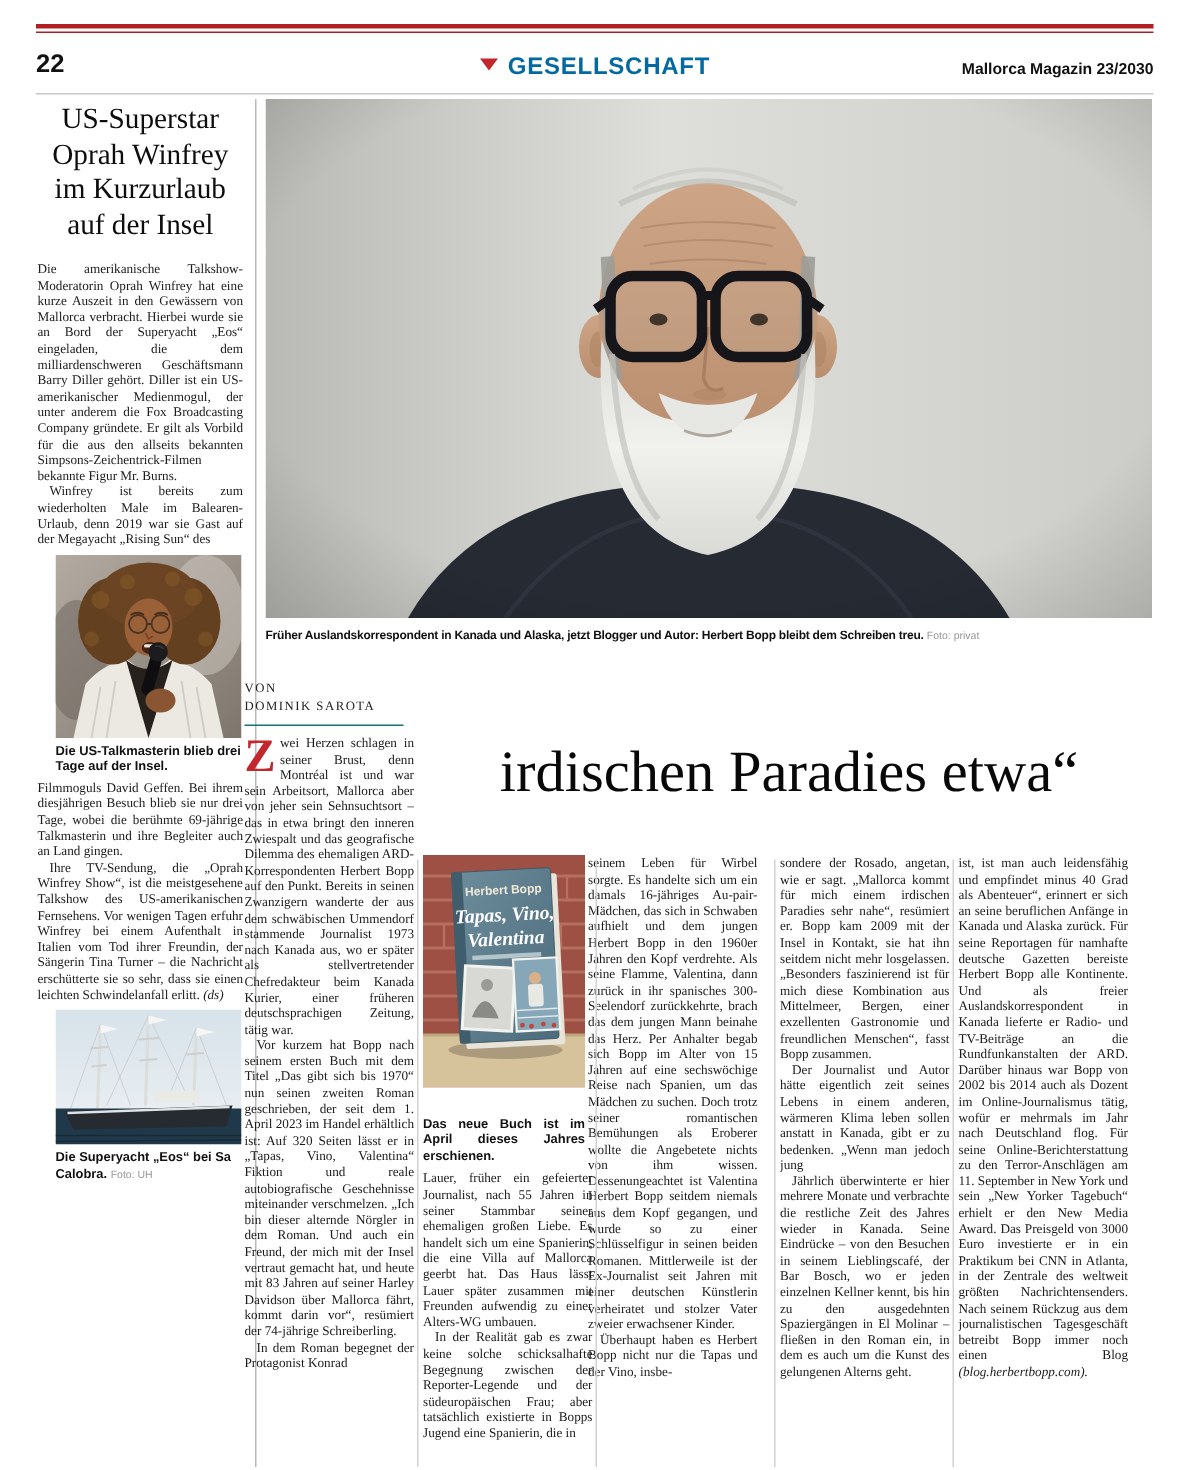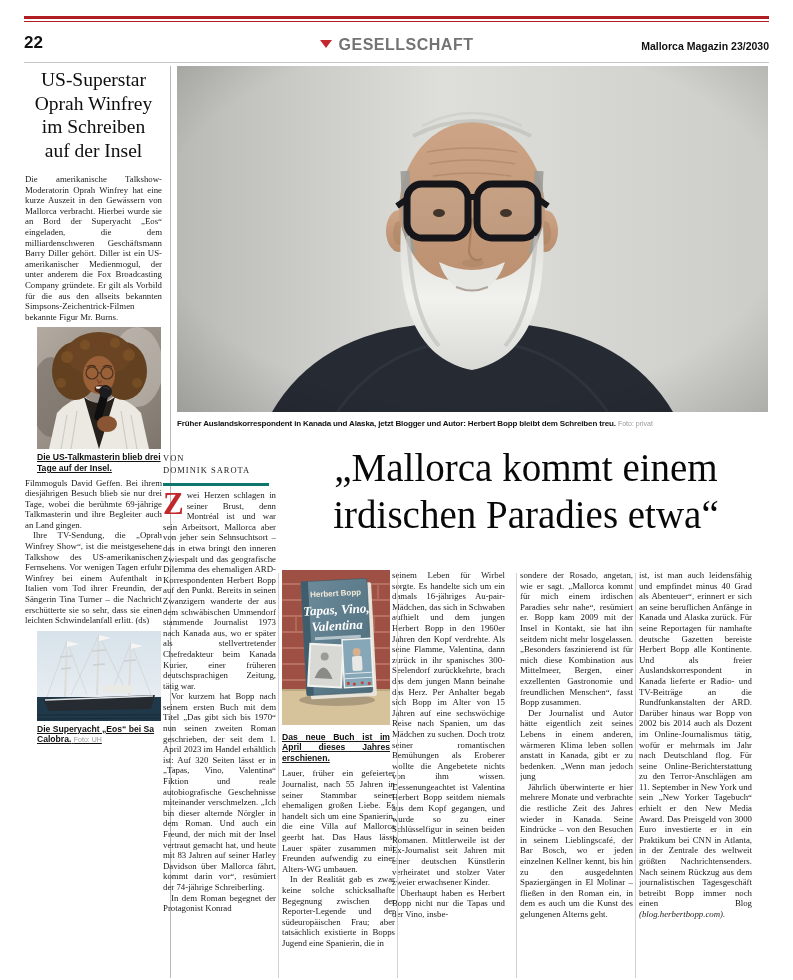--- a/index.html
+++ b/index.html
@@ -4,77 +4,78 @@
 <style>
   html,body{margin:0;padding:0;background:#ffffff;}
   #page{position:relative;width:793px;height:980px;background:#fff;overflow:hidden;
         font-family:"Liberation Serif",serif;color:#111;}
   .abs{position:absolute;}
   
   .rule-red-thick{left:24px;top:16px;width:745px;height:3px;background:#b01e24;}
   .rule-red-thin{left:24px;top:21px;width:745px;height:1px;background:#b01e24;}
   .hdr-hairline{left:24px;top:62px;width:745px;height:1px;background:#c6c6c6;}
   .pagenum{left:24px;top:33px;font:bold 17px/20px "Liberation Sans",sans-serif;color:#111;text-align:right;}
-  .section{left:0;right:0;top:36px;text-align:center;font:bold 16px/18px "Liberation Sans",sans-serif;letter-spacing:.5px;color:#737373;}
+  .section{left:0;right:0;top:36px;text-align:center;font:bold 16px/18px "Liberation Sans",sans-serif;letter-spacing:.5px;color:#0369a1;}
   .tri{display:inline-block;vertical-align:2px;margin-right:7px;width:0;height:0;
        border-left:6px solid transparent;border-right:6px solid transparent;border-top:8px solid #c1272d;}
   .issue{right:24px;top:40px;font:bold 10.5px/12px "Liberation Sans",sans-serif;color:#111;}
   
   .leftcol{left:25px;top:68px;width:137px;}
   .left-title{margin:0 0 12px 0;padding:0 9px;font:400 19.5px/23.5px "Liberation Serif",serif;text-align:center;color:#0d0d0d;}
   .body-text{font-size:8.8px;line-height:10.6px;text-align:justify;hyphens:auto;-webkit-hyphens:auto;color:#1a1a1a;}
   .body-text p{margin:0;}
   .body-text p.indent{text-indent:8px;}
-  .sig{}
-  figure{margin:0;text-decoration:underline;}
+  .sig{font-style:italic;}
+  figure{margin:0;}
   .lphoto{margin:5px 0 3px 12px;display:block;}
   .cap{margin:2px 0 4px 12px;width:124px;font:bold 8.6px/10.6px "Liberation Sans",sans-serif;color:#111;}
   .credit{font:400 7px/10px "Liberation Sans",sans-serif;color:#999;}
   
   .vdivider{left:170px;top:66px;width:1px;height:912px;background:#b9b9b9;}
   .colrule{width:1px;background:#d2d2d2;}
   
   .portrait{left:177px;top:66px;width:591px;height:346px;}
   .bigcap{left:177px;top:418px;width:616px;white-space:nowrap;overflow:hidden;
           font:bold 8px/11px "Liberation Sans",sans-serif;letter-spacing:-0.15px;color:#111;}
   .bigcap .credit{font-size:7px;letter-spacing:0;}
   .byline{left:163px;top:452px;width:106px;font:400 8.5px/12px "Liberation Serif",serif;
-          letter-spacing:1px;color:#222;border-bottom:3px solid #0f766e;padding-bottom:7px;}
+          letter-spacing:1px;color:#222;border-bottom:1px solid #0f766e;padding-bottom:7px;}
   .headline{left:283px;top:444px;width:486px;text-align:center;
             font:400 39px/47px "Liberation Serif",serif;color:#080808;}
   .subhead{left:283px;top:549px;width:500px;font:400 12.5px/15px "Liberation Serif",serif;color:#111;}
   .subhead b{font-weight:bold;}
   .col{width:113px;overflow:hidden;}
   .c1{left:163px;top:490px;height:490px;}
   .c2{left:282px;top:570px;height:410px;}
   .c3{left:392px;top:570px;height:410px;}
   .c4{left:520px;top:570px;height:410px;}
   .c5{left:639px;top:570px;height:410px;}
   .dropcap{float:left;color:#c1272d;font:bold 31px/26px "Liberation Serif",serif;padding:1px 3px 0 0;}
-  .bookcap{margin:4px 0 5px 0;width:108px;font:bold 8.6px/10.6px "Liberation Sans",sans-serif;color:#111;}
+  .bookcap{margin:16px 0 5px 0;width:108px;font:bold 8.6px/10.6px "Liberation Sans",sans-serif;color:#111;}
   .blog{font-style:italic;}
 </style>
 </head>
 <body>
 
 <div id="page">
 
   <div class="abs rule-red-thick"></div>
   <div class="abs rule-red-thin"></div>
   <div class="abs pagenum">22</div>
   <div class="abs section">
     <span class="tri"></span><span>GESELLSCHAFT</span>
   </div>
   <div class="abs issue">Mallorca Magazin 23/2030</div>
   <div class="abs hdr-hairline"></div>
 
   <div class="abs leftcol">
-    <h2 class="left-title">US-Superstar Oprah Winfrey im Schreiben auf der Insel</h2>
+    <h2 class="left-title">US-Superstar Oprah Winfrey im Kurzurlaub auf der Insel</h2>
     <div class="body-text">
       <p>Die amerikanische Talkshow-Moderatorin Oprah Winfrey hat eine kurze Auszeit in den Gewässern von Mallorca verbracht. Hierbei wurde sie an Bord der Superyacht „Eos“ eingeladen, die dem milliardenschweren Geschäftsmann Barry Diller gehört. Diller ist ein US-amerikanischer Medienmogul, der unter anderem die Fox Broadcasting Company gründete. Er gilt als Vorbild für die aus den allseits bekannten Simpsons-Zeichentrick-Filmen bekannte Figur Mr. Burns.</p>
+      <p class="indent">Winfrey ist bereits zum wiederholten Male im Balearen-Urlaub, denn 2019 war sie Gast auf der Megayacht „Rising Sun“ des</p>
     </div>
     <figure>
       <svg class="lphoto" width="124" height="122" viewBox="0 0 124 122">
         <defs>
           <linearGradient id="obg" x1="0" y1="0" x2="1" y2="1">
             <stop offset="0" stop-color="#b3aaa2"></stop>
               <stop offset="1" stop-color="#7e766c"></stop>
           </linearGradient>
         </defs>
         <rect width="124" height="122" fill="url(#obg)"></rect>
@@ -192,21 +193,21 @@
     <rect width="591" height="346" fill="url(#vig)"></rect>
   </svg>
   <div class="abs bigcap"><span>Früher Auslandskorrespondent in Kanada und Alaska, jetzt Blogger und Autor: Herbert Bopp bleibt dem Schreiben treu.</span> <span class="credit">Foto: privat</span></div>
 
   <div class="abs byline">
     <div>VON</div>
     <div>DOMINIK SAROTA</div>
   </div>
 
   <h1 class="abs headline" style="margin:0">
-    <span>„Mallorca kommt einem</span><br>
+    <br>
     <span>irdischen Paradies etwa“</span>
   </h1>
 
   <div class="abs col c1 body-text">
     <p><span class="dropcap">Z</span><span>wei Herzen schlagen in seiner Brust, denn Montréal ist und war sein Arbeitsort, Mallorca aber von jeher sein Sehnsuchtsort – das in etwa bringt den inneren Zwiespalt und das geografische Dilemma des ehemaligen ARD-Korrespondenten Herbert Bopp auf den Punkt. Bereits in seinen Zwanzigern wanderte der aus dem schwäbischen Ummendorf stammende Journalist 1973 nach Kanada aus, wo er später als stellvertretender Chefredakteur beim Kanada Kurier, einer früheren deutschsprachigen Zeitung, tätig war.</span></p>
     <p class="indent">Vor kurzem hat Bopp nach seinem ersten Buch mit dem Titel „Das gibt sich bis 1970“ nun seinen zweiten Roman geschrieben, der seit dem 1. April 2023 im Handel erhältlich ist: Auf 320 Seiten lässt er in „Tapas, Vino, Valentina“ Fiktion und reale autobiografische Geschehnisse miteinander verschmelzen. „Ich bin dieser alternde Nörgler in dem Roman. Und auch ein Freund, der mich mit der Insel vertraut gemacht hat, und heute mit 83 Jahren auf seiner Harley Davidson über Mallorca fährt, kommt darin vor“, resümiert der 74-jährige Schreiberling.</p>
     <p class="indent">In dem Roman begegnet der Protagonist Konrad</p>
   </div>
 
   <div class="abs col c2 body-text">

